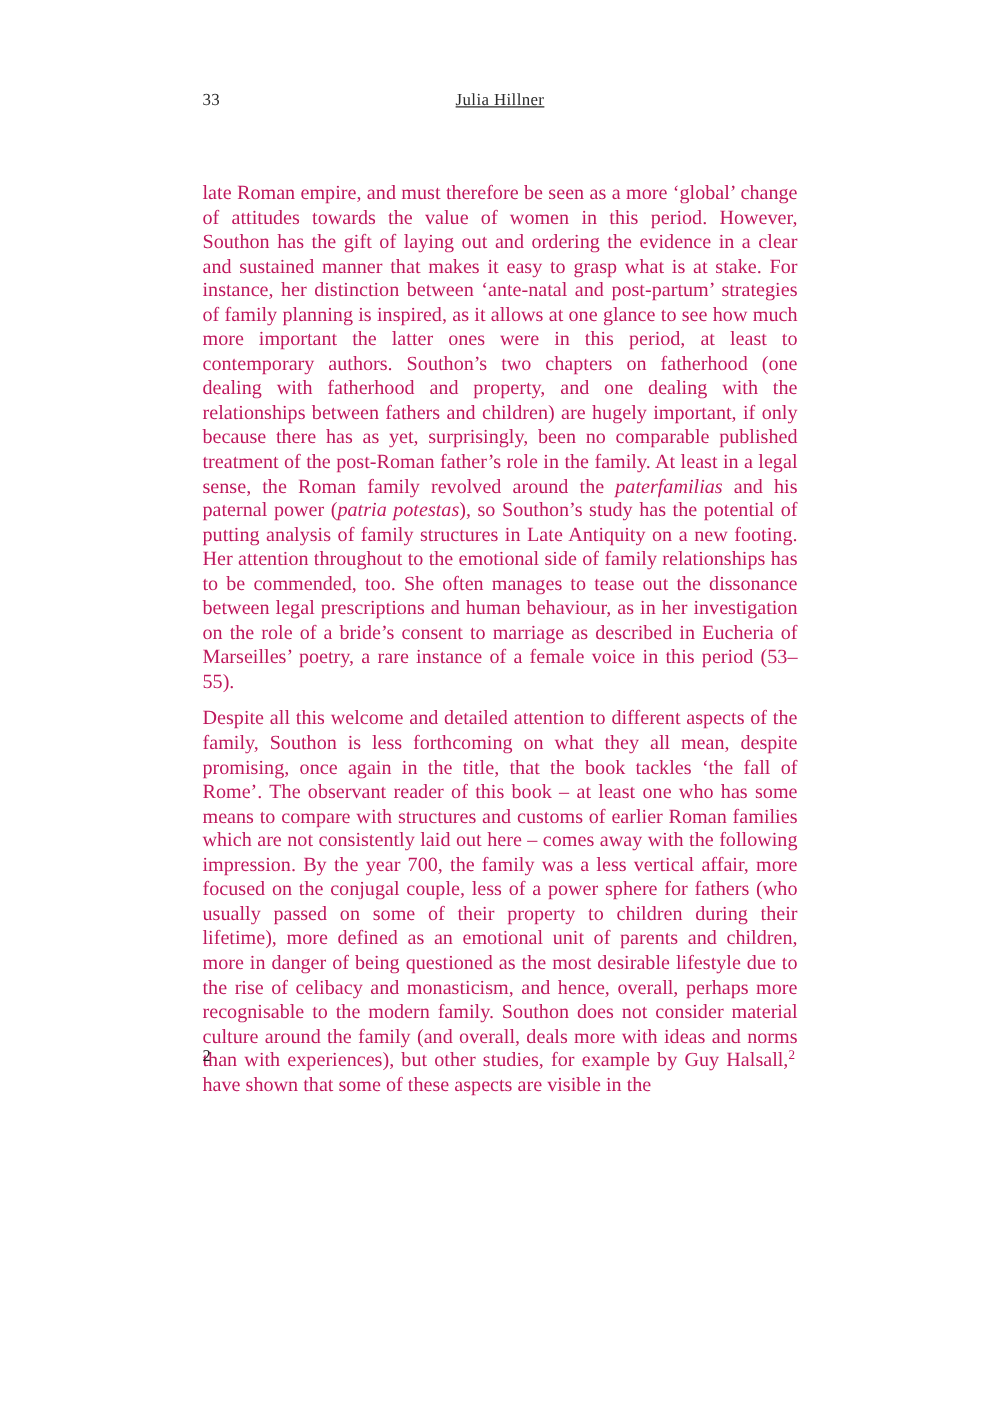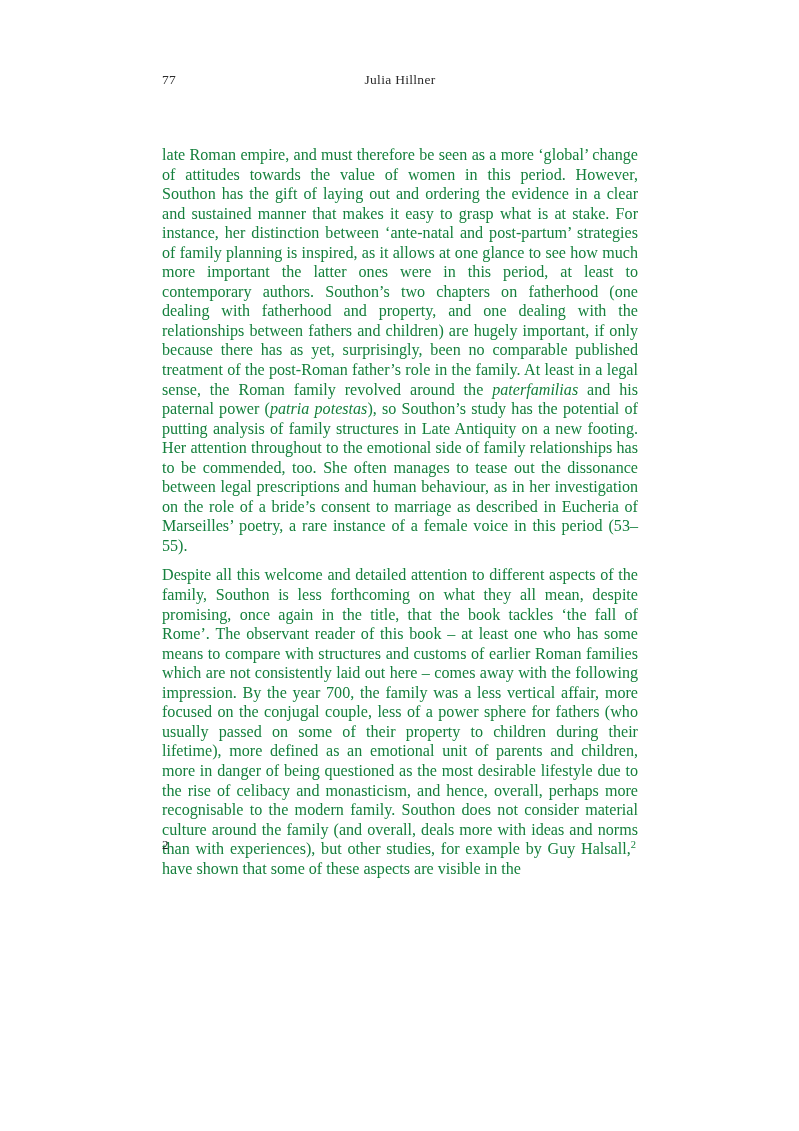--- a/index.html
+++ b/index.html
@@ -40,38 +40,39 @@
 
   .head-title {
     position: absolute;
     left: 0;
     top: 0;
     width: 476px;
     text-align: center;
     font-size: 13.5px;
     letter-spacing: 0.3px;
     color: #2b2b2b;
+    text-decoration: underline;
   }
 
   
   .textblock {
     position: absolute;
     left: 162px;
     top: 145px;
     width: 476px;
   }
 
   .para {
     margin: 0 0 6px 0;
     font-size: 16.1px;
     line-height: 19.55px;
     text-align: justify;
     text-justify: inter-word;
     hyphens: none;
-    color: #15803d;
+    color: #be185d;
     letter-spacing: 0.01px;
   }
 
   .para.second {
     margin-top: 10px;
   }
 
   .para i,
   .fn i {
     font-style: italic;
@@ -112,21 +113,21 @@
     text-align: left;
     color: #1d1d1d;
   }
 </style>
 </head>
 <body>
 
 <div class="page">
 
   <div class="running-head">
-    <span class="folio">77</span>
+    <span class="folio">33</span>
     <span class="head-title">Julia Hillner</span>
   </div>
 
   <div class="textblock">
 
     <p class="para first"><span>late Roman empire, and must therefore be seen as a more ‘global’ change of attitudes towards the value of women in this period. However, Southon has the gift of laying out and ordering the evidence in a clear and sustained manner that makes it easy to grasp what is at stake. For instance, her distinction between ‘ante-natal and post-partum’ strategies of family planning is inspired, as it allows at one glance to see how much more important the latter ones were in this period, at least to contemporary authors. Southon’s two chapters on fatherhood (one dealing with fatherhood and property, and one dealing with the relationships between fathers and children) are hugely important, if only because there has as yet, surprisingly, been no comparable published treatment of the post-Roman father’s role in the family. At least in a legal sense, the Roman family revolved around the </span><i>paterfamilias</i><span> and his paternal power (</span><i>patria potestas</i><span>), so Southon’s study has the potential of putting analysis of family structures in Late Antiquity on a new footing. Her attention throughout to the emotional side of family relationships has to be commended, too. She often manages to tease out the dissonance between legal prescriptions and human behaviour, as in her investigation on the role of a bride’s consent to marriage as described in Eucheria of Marseilles’ poetry, a rare instance of a female voice in this period (53–55).</span></p>
 
     <p class="para second"><span>Despite all this welcome and detailed attention to different aspects of the family, Southon is less forthcoming on what they all mean, despite promising, once again in the title, that the book tackles ‘the fall of Rome’. The observant reader of this book – at least one who has some means to compare with structures and customs of earlier Roman families which are not consistently laid out here – comes away with the following impression. By the year 700, the family was a less vertical affair, more focused on the conjugal couple, less of a power sphere for fathers (who usually passed on some of their property to children during their lifetime), more defined as an emotional unit of parents and children, more in danger of being questioned as the most desirable lifestyle due to the rise of celibacy and monasticism, and hence, overall, perhaps more recognisable to the modern family. Southon does not consider material culture around the family (and overall, deals more with ideas and norms than with experiences), but other studies, for example by Guy Halsall,</span><sup class="fnref">2</sup><span> have shown that some of these aspects are visible in the</span></p>
 
   </div>

